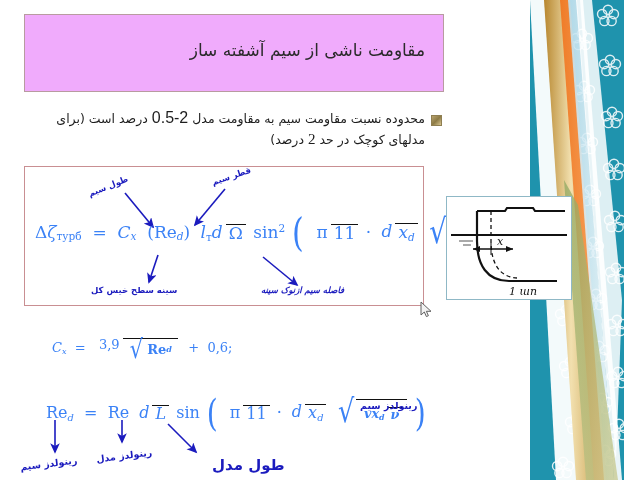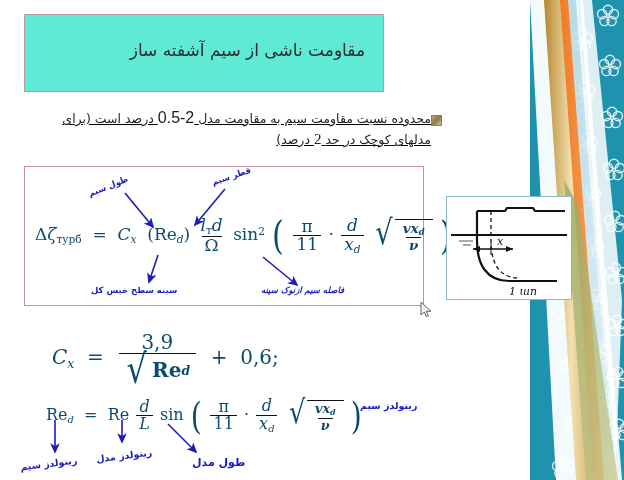--- a/index.html
+++ b/index.html
@@ -30,40 +30,40 @@
     position:absolute;top:0;right:0;width:94px;height:480px;
     opacity:.85;
   }
 
   .deco-diag{
     position:absolute;top:0;right:0;width:94px;height:480px;
   }
 
   
   .title-box{
-    position:absolute;left:24px;top:14px;width:360px;height:78px;
-    background:#5eead4;
+    position:absolute;left:24px;top:14px;width:420px;height:78px;
+    background:#f0abfc;
     border:1px solid #b89ba0;
     box-sizing:border-box;
     display:flex;align-items:center;justify-content:flex-end;
     padding:0 18px 6px 12px;
   }
   .title-text{
     direction:rtl;
     font-family:"DejaVu Sans", sans-serif;
     font-size:17px;
     color:#2b2b2b;
     letter-spacing:.3px;
     white-space:nowrap;
   }
 
   
   .bullet-row{
     position:absolute;left:22px;top:108px;width:420px;
-    display:flex;flex-direction:row-reverse;align-items:flex-start;text-decoration:underline;
+    display:flex;flex-direction:row-reverse;align-items:flex-start;gap:6px;
   }
   .bullet-marker{
     width:9px;height:9px;margin-top:7px;flex:0 0 auto;
     background:linear-gradient(135deg,#b9a36d 0%,#8d7b46 50%,#d8c590 100%);
     border:1px solid #8f7f52;
   }
   .bullet-text{
     direction:rtl;text-align:right;
     font-family:"DejaVu Sans", sans-serif;
     font-size:12.5px;line-height:20px;color:#1d1d1d;
@@ -96,32 +96,32 @@
     white-space:nowrap;
     font-weight:600;
   }
 
   svg.arrows{position:absolute;left:0;top:0;overflow:visible;}
 
   
   .eq{
     position:absolute;
     font-family:"DejaVu Serif", serif;
-    color:#0c4a6e;
+    color:#3b82f6;
     white-space:nowrap;
   }
   .eq i, .eq .it{font-style:italic;}
   .rm{font-style:normal;}
   .sub{font-size:.62em;vertical-align:-.28em;font-style:italic;}
   .subr{font-size:.62em;vertical-align:-.28em;font-style:normal;}
   .sup{font-size:.62em;vertical-align:.55em;font-style:normal;}
 
   .frac{
-    display:inline-flex;flex-direction:column;align-items:center;
-    vertical-align:middle;margin:0 2px;
+    display:inline-flex;flex-direction:row;align-items:flex-start;
+    vertical-align:middle;margin:6px 2px;
   }
   .frac .nm{line-height:1.05;padding:0 3px;}
   .frac .dn{line-height:1.05;padding:0 3px;border-top:1.3px solid #111;}
 
   .paren{
     font-size:2.35em;font-family:"DejaVu Serif",serif;
     vertical-align:middle;font-weight:300;line-height:.6;
     display:inline-block;transform:scaleX(.75);
   }
 
@@ -303,21 +303,21 @@
           <span class="frac">
             <span class="nm" style="font-size:.8em;"><span class="it">v</span><span class="it">x</span><span class="sub">d</span></span>
             <span class="dn" style="font-size:.8em;"><span class="it">ν</span></span>
           </span>
         </span>
       </span>
       <span class="paren">)</span>
     </div>
   </div>
 
-  <div class="eq" style="left:52px;top:332px;font-size:20px;">
+  <div class="eq" style="left:52px;top:332px;font-size:13px;">
     <span class="it">C</span><span class="sub">x</span>
     <span class="rm">&nbsp;</span><span class="rm">=</span><span class="rm">&nbsp;</span>
     <span class="frac">
       <span class="nm">3,9</span>
       <span class="dn">
         <span class="radical">
           <span class="radsign">√</span>
           <span class="radbody" style="border-top:none;">
             <span class="rm">Re</span>
               <span class="sub">d</span>
@@ -368,21 +368,21 @@
         <path d="M0,0 L6.5,3 L0,6 L1.6,3 z" fill="#1b1bbe"></path>
       </marker>
     </defs>
     <path d="M55,2 L55,34" stroke="#1b1bbe" stroke-width="1.6" fill="none" marker-end="url(#ah2)"></path>
     <path d="M122,2 L122,24" stroke="#1b1bbe" stroke-width="1.6" fill="none" marker-end="url(#ah2)"></path>
     <path d="M168,6 L196,34" stroke="#1b1bbe" stroke-width="1.6" fill="none" marker-end="url(#ah2)"></path>
   </svg>
 
   <div class="lbl" style="left:20px;top:458px;font-size:9.5px;transform:rotate(-7deg);">رینولدز سیم</div>
   <div class="lbl" style="left:96px;top:450px;font-size:9.5px;transform:rotate(-7deg);">رینولدز مدل</div>
-  <div class="lbl" style="left:192px;top:456px;font-size:11px;">طول مدل</div>
+  <div class="lbl" style="left:212px;top:456px;font-size:15px;">طول مدل</div>
 
   <div class="pic">
     <svg width="124" height="102" viewBox="0 0 124 102">
 
       <line x1="4" y1="38" x2="120" y2="38" stroke="#111" stroke-width="1.8"></line>
 
       <line x1="12" y1="44" x2="26" y2="44" stroke="#555" stroke-width="1"></line>
       <line x1="16" y1="48" x2="24" y2="48" stroke="#555" stroke-width="1"></line>
 
       <path d="M30,14 L58,14 L60,11 L86,11 L88,14 L118,14" stroke="#111" stroke-width="2.2" fill="none"></path>

